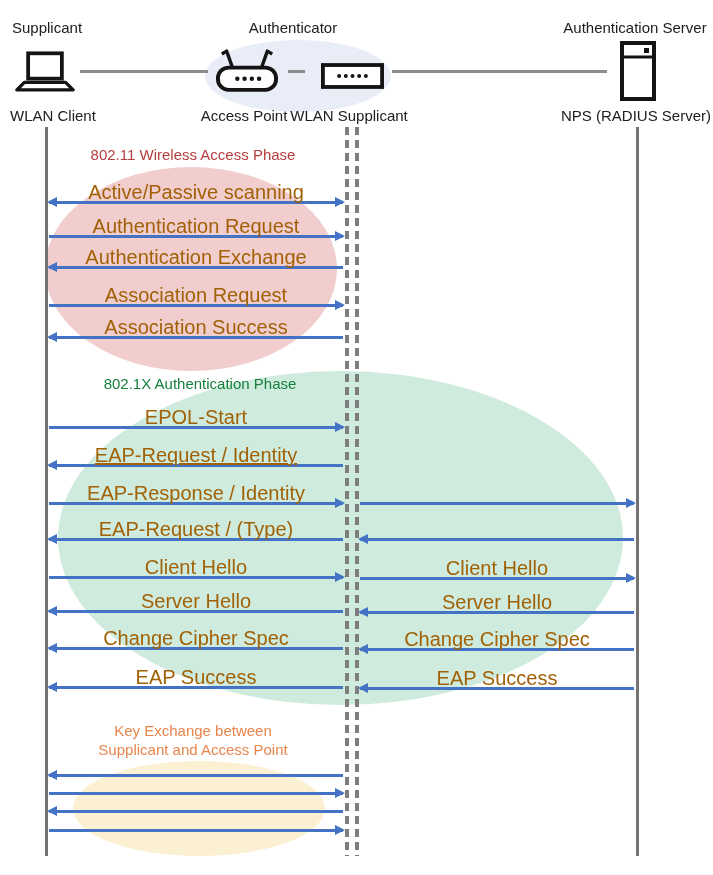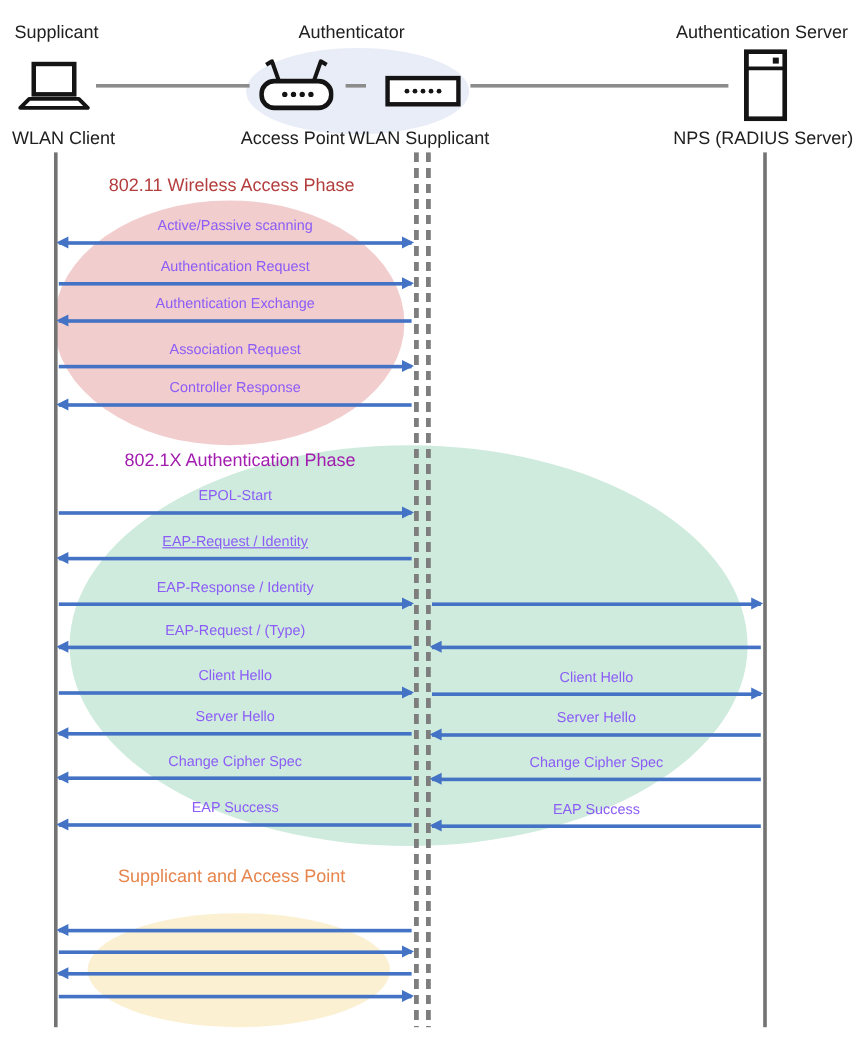--- a/index.html
+++ b/index.html
@@ -49,21 +49,21 @@
   #phase1-title{left:193px;top:146px;}
   #phase2-title{left:200px;top:375px;}
   #phase3-title{left:193px;top:721px;line-height:19px;}
 
   #messages-layer{position:absolute;left:0;top:0;width:100%;height:100%;z-index:3;}
   .arrow{position:absolute;height:3px;}
   .arrow-line{position:absolute;left:1px;right:1px;top:0;height:2.5px;}
   .head{position:absolute;width:0;height:0;border-top:5px solid transparent;border-bottom:5px solid transparent;top:1px;transform:translateY(-50%);}
   .head-r{right:-1px;border-left:10px solid;}
   .head-l{left:-1px;border-right:10px solid;}
-  .msg-label{position:absolute;transform:translateX(-50%);white-space:nowrap;font-size:12px;color:#8b5cf6;z-index:4;}
+  .msg-label{position:absolute;transform:translateX(-50%);white-space:nowrap;font-size:20px;color:#a16207;z-index:4;}
   .label-bg{background:#ffffff;padding:0 5px;}
 </style>
 </head>
 <body>
 
 <div id="stage">
 
   <div class="ellipse" id="el-authenticator" style="background-color: rgb(233, 237, 247);"></div>
   <div class="ellipse" id="el-phase1" style="background-color: rgb(242, 205, 206);"></div>
   <div class="ellipse" id="el-phase2" style="background-color: rgb(207, 235, 221);"></div>
@@ -116,22 +116,23 @@
       <rect x="24" y="7" width="5" height="5" fill="#141414"></rect>
     </svg>
   </div>
 
   <div class="hdr-label" id="lbl-wlan-client">WLAN Client</div>
   <div class="hdr-label centered" id="lbl-access-point">Access Point</div>
   <div class="hdr-label centered" id="lbl-wlan-controller">WLAN Supplicant</div>
   <div class="hdr-label centered" id="lbl-nps">NPS (RADIUS Server)</div>
 
   <div class="phase-title" id="phase1-title" style="color: rgb(180, 61, 61);">802.11 Wireless Access Phase</div>
-  <div class="phase-title" id="phase2-title" style="color: #a21caf; text-align: center;">802.1X Authentication Phase</div>
+  <div class="phase-title" id="phase2-title" style="color: #15803d; text-align: center;">802.1X Authentication Phase</div>
   <div class="phase-title" id="phase3-title" style="color: rgb(230, 133, 76);">
+    <div>Key Exchange between</div>
     <div>Supplicant and Access Point</div>
   </div>
 
   <div id="messages-layer">
       <div class="arrow" style="left: 48px; top: 201px; width: 296px;">
         <div class="arrow-line" style="background: rgb(68, 114, 196);"></div>
         <div class="head head-r" style="border-left-color: rgb(68, 114, 196);"></div>
         <div class="head head-l" style="border-right-color: rgb(68, 114, 196);"></div>
       </div>
       <div class="msg-label" style="left: 196px; top: 181px;">Active/Passive scanning</div>
@@ -147,21 +148,21 @@
       <div class="msg-label" style="left: 196px; top: 246px;">Authentication Exchange</div>
       <div class="arrow" style="left: 48px; top: 304px; width: 296px;">
         <div class="arrow-line" style="background: rgb(68, 114, 196);"></div>
         <div class="head head-r" style="border-left-color: rgb(68, 114, 196);"></div>
       </div>
       <div class="msg-label" style="left: 196px; top: 284px;">Association Request</div>
       <div class="arrow" style="left: 48px; top: 336px; width: 296px;">
         <div class="arrow-line" style="background: rgb(68, 114, 196);"></div>
         <div class="head head-l" style="border-right-color: rgb(68, 114, 196);"></div>
       </div>
-      <div class="msg-label" style="left: 196px; top: 316px;">Controller Response</div>
+      <div class="msg-label" style="left: 196px; top: 316px;">Association Success</div>
       <div class="arrow" style="left: 48px; top: 426px; width: 296px;">
         <div class="arrow-line" style="background: rgb(68, 114, 196);"></div>
         <div class="head head-r" style="border-left-color: rgb(68, 114, 196);"></div>
       </div>
       <div class="msg-label" style="left: 196px; top: 406px;">EPOL-Start</div>
       <div class="arrow" style="left: 48px; top: 464px; width: 296px;">
         <div class="arrow-line" style="background: rgb(68, 114, 196);"></div>
         <div class="head head-l" style="border-right-color: rgb(68, 114, 196);"></div>
       </div>
       <div class="msg-label" style="left: 196px; top: 444px; text-decoration: underline;">EAP-Request / Identity</div>

